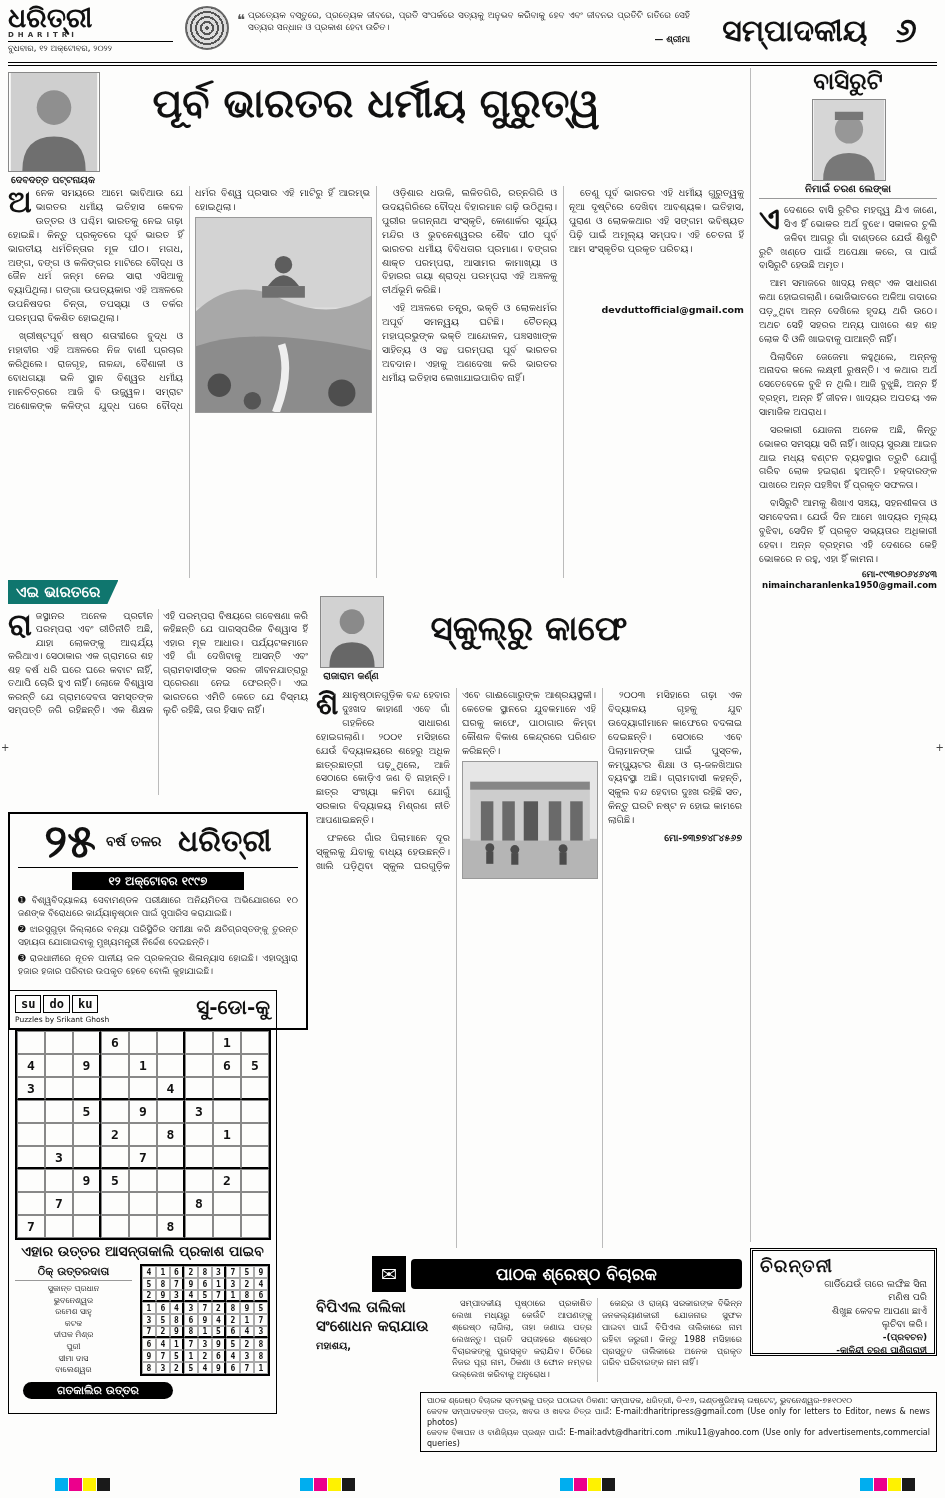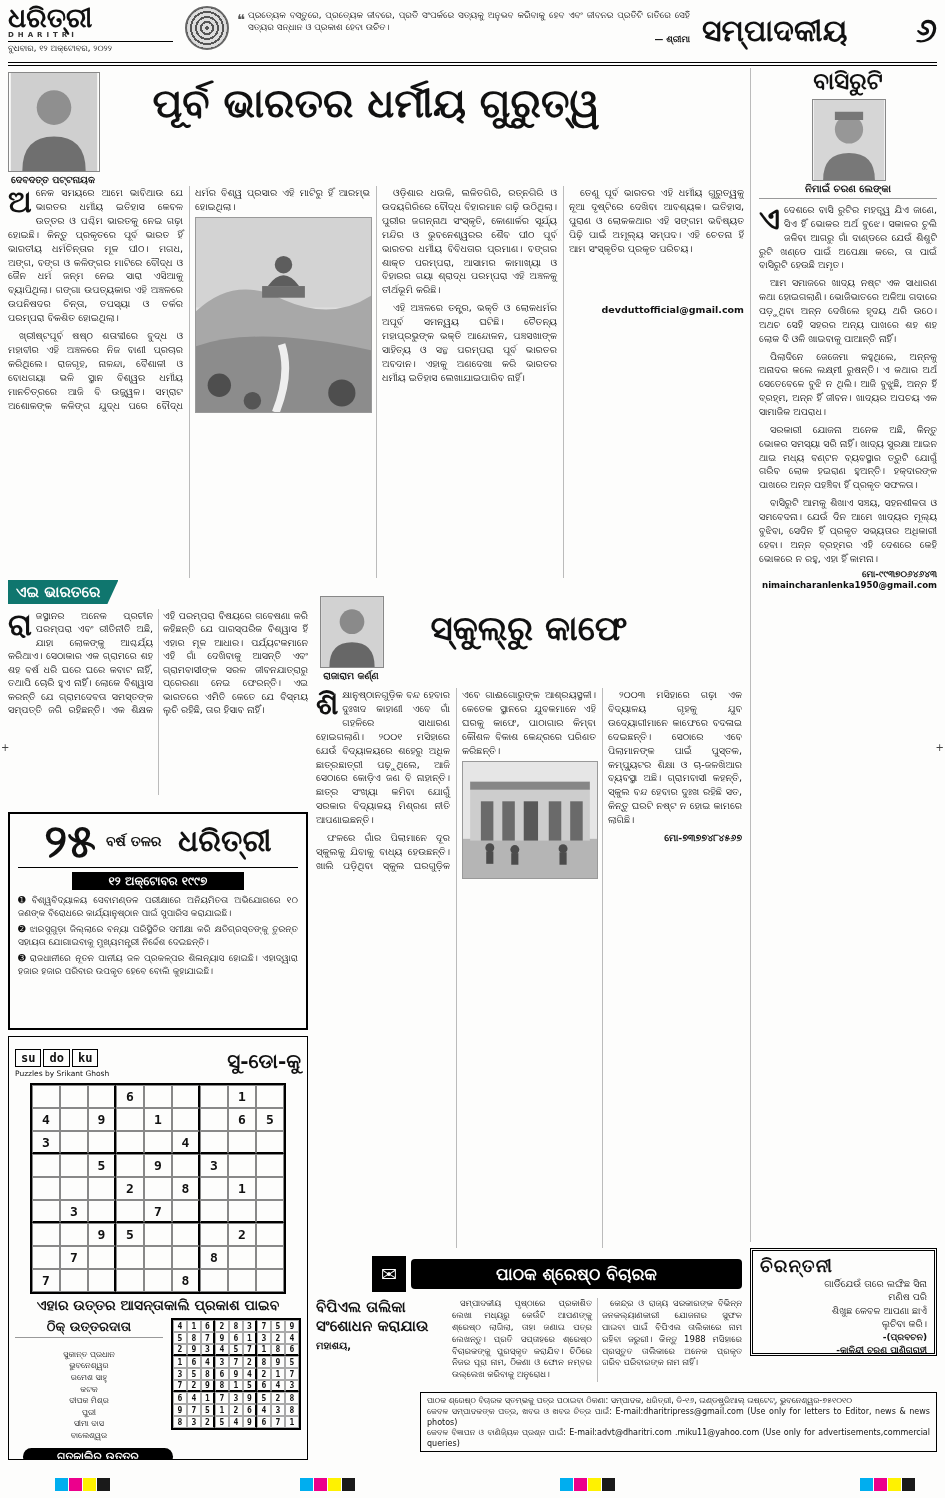--- a/index.html
+++ b/index.html
@@ -11,21 +11,21 @@
   .mh-left{width:165px;}
   .logo{font-size:27px;font-weight:bold;line-height:1;}
   .logo-sub{font-size:7px;letter-spacing:4px;font-weight:bold;color:#333;}
   .date-line{font-size:8.5px;border-top:1px solid #000;margin-top:2px;padding-top:1px;}
   .mh-center{flex:1;display:flex;align-items:center;gap:8px;padding:2px 12px 0 12px;}
   .ornament{flex:none;width:40px;height:40px;border-radius:50%;border:2px solid #666;
             background:repeating-radial-gradient(circle at 50% 50%,#555 0 2px,#ddd 2px 5px);}
   .qmark{font-size:15px;color:#555;float:left;margin-right:3px;}
   .quote-wrap{font-size:8.8px;line-height:1.35;text-align:justify;}
   .quote-attr{display:block;text-align:right;font-weight:bold;}
-  .mh-right{width:235px;display:flex;align-items:center;justify-content:space-between;gap:28px;padding-top:6px;}
+  .mh-right{width:235px;display:flex;align-items:center;justify-content:center;gap:28px;padding-top:6px;}
   .section-title{font-size:30px;font-weight:bold;}
   .page-no{font-size:34px;font-weight:bold;}
   
   .jtext p{margin:0 0 4px 0;text-indent:11px;text-align:justify;}
   p.dc{text-indent:0;}
   p.dc::first-letter{float:left;font-size:30px;line-height:.9;font-weight:bold;padding:2px 4px 0 0;}
   figure{margin:3px 0;break-inside:avoid;}
   figure svg{width:100%;display:block;border:1px solid #999;}
   
   #main-article{position:absolute;left:8px;top:68px;width:736px;height:510px;}
@@ -65,36 +65,36 @@
   
   #years-ago{position:absolute;left:8px;top:812px;width:300px;height:218px;border:2px solid #000;
              box-sizing:border-box;padding:4px 8px;overflow:hidden;}
   .ya-head{display:flex;align-items:center;justify-content:center;gap:10px;border-bottom:1px solid #000;padding-bottom:3px;}
   .ya-num{font-size:46px;font-weight:bold;line-height:1;}
   .ya-label{font-size:14px;font-weight:bold;width:62px;line-height:1.15;}
   .ya-logo{font-size:30px;font-weight:bold;}
   .ya-date{background:#000;color:#fff;font-weight:bold;text-align:center;font-size:12px;width:172px;margin:4px auto;padding:2px 0;}
   .ya-items div{font-size:9px;line-height:1.4;text-align:justify;margin-bottom:4px;}
   
-  #sudoku{position:absolute;left:8px;top:1036px;width:300px;height:424px;border:1px solid #000;
-          box-sizing:border-box;padding:12px 6px;overflow:hidden;}
+  #sudoku{position:absolute;left:8px;top:990px;width:269px;height:424px;border:1px solid #000;
+          box-sizing:border-box;padding:4px 6px;overflow:hidden;}
   .sd-head{display:flex;justify-content:space-between;align-items:flex-start;}
   .sd-brand{display:flex;gap:2px;}
   .sd-brand span{border:1px solid #000;font-weight:bold;font-size:12px;padding:1px 5px;font-family:"DejaVu Sans Mono",monospace;}
   .sd-credit{font-size:7.5px;margin-top:2px;}
   .sd-title{font-size:20px;font-weight:bold;}
   .sd-grid{margin:5px auto 3px auto;border:2px solid #000;display:grid;grid-template-columns:repeat(9,28px);width:252px;}
   .sd-cell{width:28px;height:23px;box-sizing:border-box;border:1px solid #888;font-size:13px;font-weight:bold;
            display:flex;align-items:center;justify-content:center;font-family:"DejaVu Sans Mono",monospace;}
   .br{border-right:2px solid #000 !important;}
   .bb{border-bottom:2px solid #000 !important;}
   .sd-note{text-align:center;font-weight:bold;font-size:14px;margin:2px 0 4px 0;}
   .sd-bottom{display:flex;gap:8px;align-items:flex-start;}
   .sd-winners{flex:1;font-size:8px;text-align:center;line-height:1.45;}
-  .sd-winhead{font-weight:bold;border-bottom:1px solid #999;margin-bottom:11px;font-size:13px;}
+  .sd-winhead{font-weight:bold;border-bottom:1px solid #999;margin-bottom:2px;font-size:11px;}
   .sol-grid{border:2px solid #000;display:grid;grid-template-columns:repeat(9,14px);width:126px;}
   .sol-cell{width:14px;height:12px;box-sizing:border-box;border:1px solid #aaa;font-size:8px;font-weight:bold;
             display:flex;align-items:center;justify-content:center;font-family:"DejaVu Sans Mono",monospace;}
   .sd-sol-label{background:#000;color:#fff;font-weight:bold;font-size:11px;text-align:center;
                 width:150px;margin:6px auto 0 8px;padding:2px 0;border-radius:9px;}
   
   #pathak{position:absolute;left:316px;top:1256px;width:426px;height:130px;overflow:hidden;}
   .pk-row{display:flex;align-items:center;gap:5px;margin-left:56px;}
   .pk-icon{flex:none;width:34px;height:36px;background:#000;color:#fff;display:flex;align-items:center;justify-content:center;font-size:19px;}
   .pk-banner{flex:1;background:#000;color:#fff;font-weight:bold;font-size:17px;text-align:center;padding:5px 0;border-radius:4px;}

